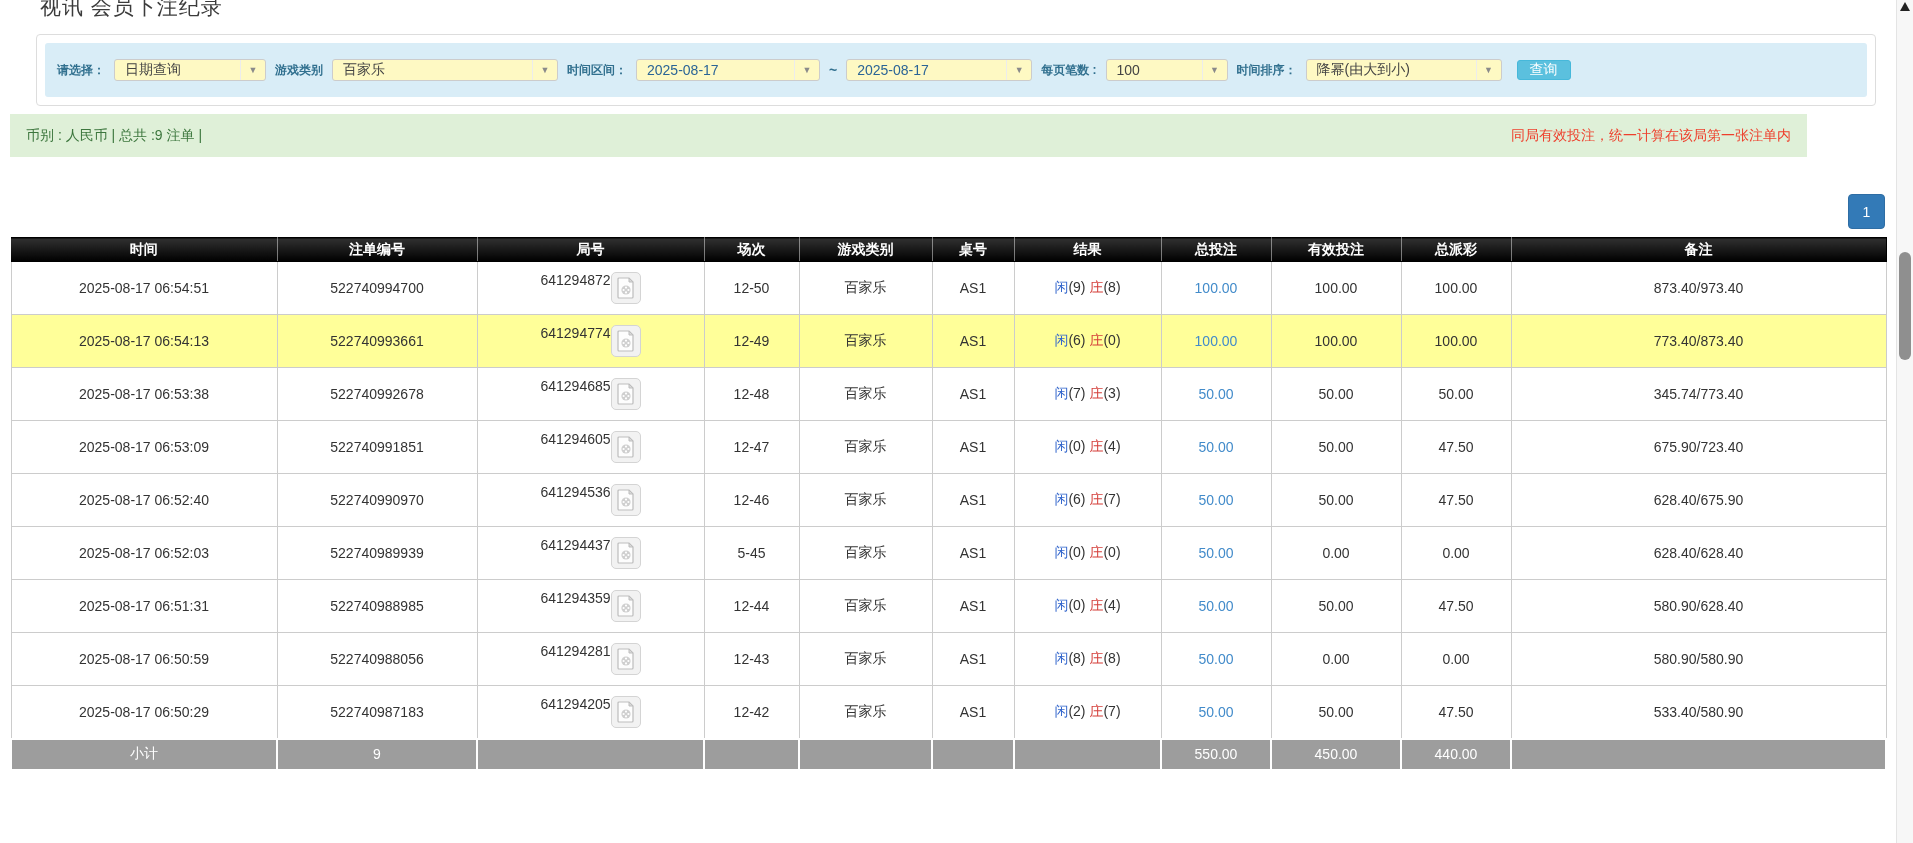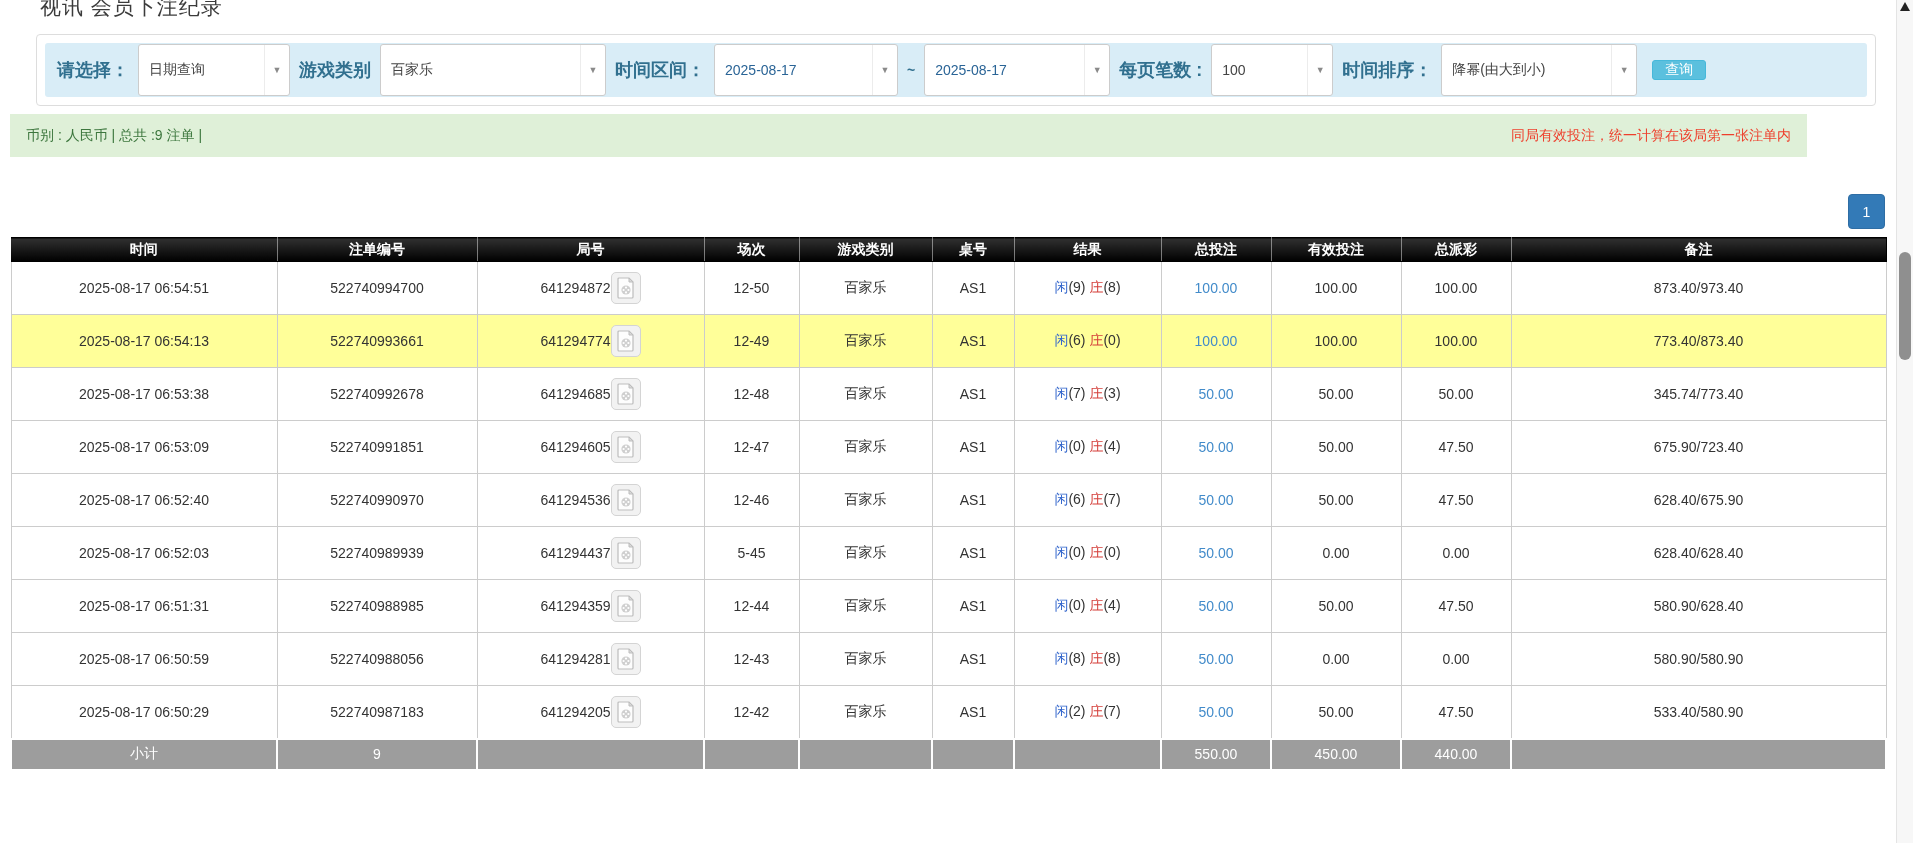--- a/index.html
+++ b/index.html
@@ -12,23 +12,23 @@
     margin:-7px 0 0 40px; font-size:21px; font-weight:500; color:#3b3b3b; letter-spacing:1px;
   }
   
   .filter-panel {
     margin:13px 37px 0 36px; border:1px solid #ddd; border-radius:4px; background:#fff; padding:8px;
   }
   .filter-bar {
     background:#d9edf7; border-radius:3px; height:54px;
     display:flex; align-items:center; padding:0 12px; gap:9px; white-space:nowrap;
   }
-  .flabel { color:#31708f; font-weight:bold; font-size:18px; }
+  .flabel { color:#31708f; font-weight:bold; font-size:12px; }
   .sel {
-    background:#ffffff; border:1px solid #ccc; border-radius:3px; height:52px;
+    background:#fef9c3; border:1px solid #ccc; border-radius:3px; height:22px;
     display:flex; align-items:center; font-size:14px; color:#444; cursor:pointer;
   }
   .sel .sel-text { flex:1; padding-left:10px; overflow:hidden; }
   .sel .caret {
     width:25px; align-self:stretch; display:flex; align-items:center; justify-content:center;
     color:#8a8a8a; font-size:9px; border-left:1px solid #ececec;
   }
   .val-blue { color:#2a6496; }
   .tilde { color:#31708f; font-weight:bold; }
   .btn-query {
@@ -64,21 +64,21 @@
   }
   table.records tbody tr.highlight td { background:#ffff99; }
   table.records tfoot td {
     background:#9d9d9d; border:2px solid #fff; height:31px; text-align:center;
     color:#fff; font-size:14px;
   }
   .player { color:#3366cc; }
   .banker { color:#d43f3a; }
   .score { color:#333; }
   .bet-link { color:#428bca; text-decoration:none; cursor:pointer; }
-  .round-cell { display:flex; align-items:center; justify-content:center; }
+  .round-cell { display:flex; align-items:flex-start; justify-content:center; }
   .video-btn {
     display:inline-flex; align-items:center; justify-content:center;
     width:30px; height:32px; background:#f2f2f2; border:1px solid #d4d4d4; border-radius:5px; cursor:pointer;
   }
   
   .scrollbar-track {
     position:fixed; top:0; right:0; width:17px; height:843px; background:#f7f7f7; border-left:1px solid #e4e4e4;
   }
   .scroll-arrow-up {
     position:absolute; top:2px; left:3px; width:0; height:0;

